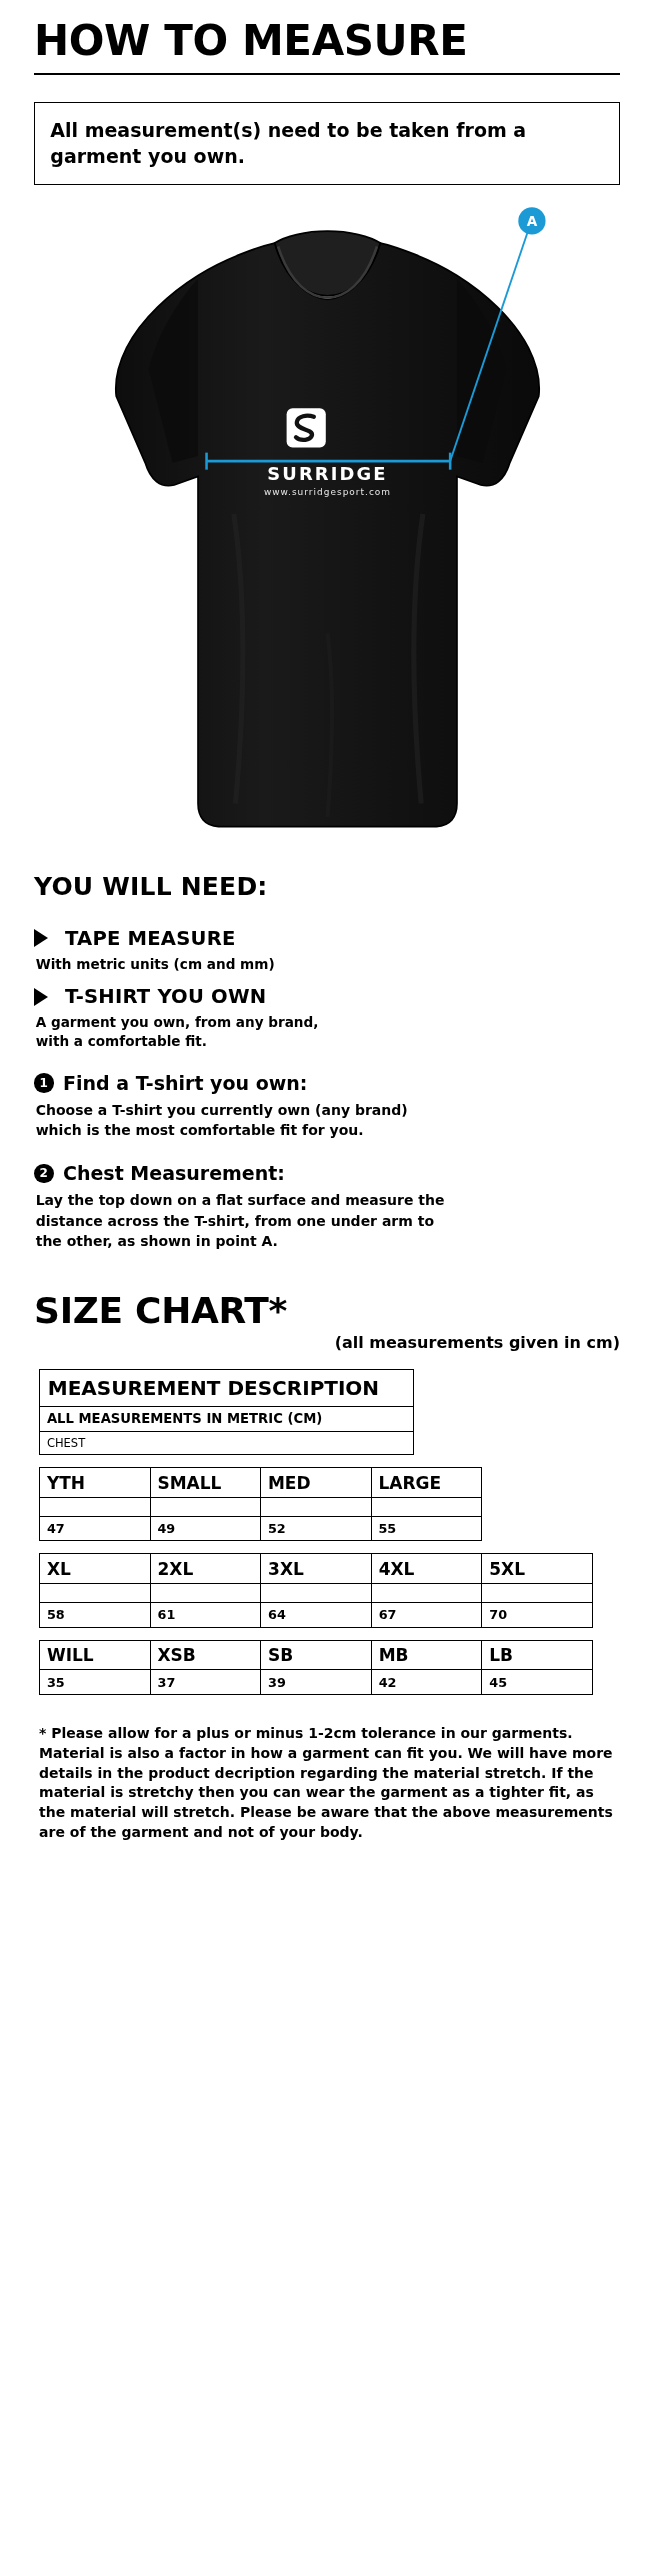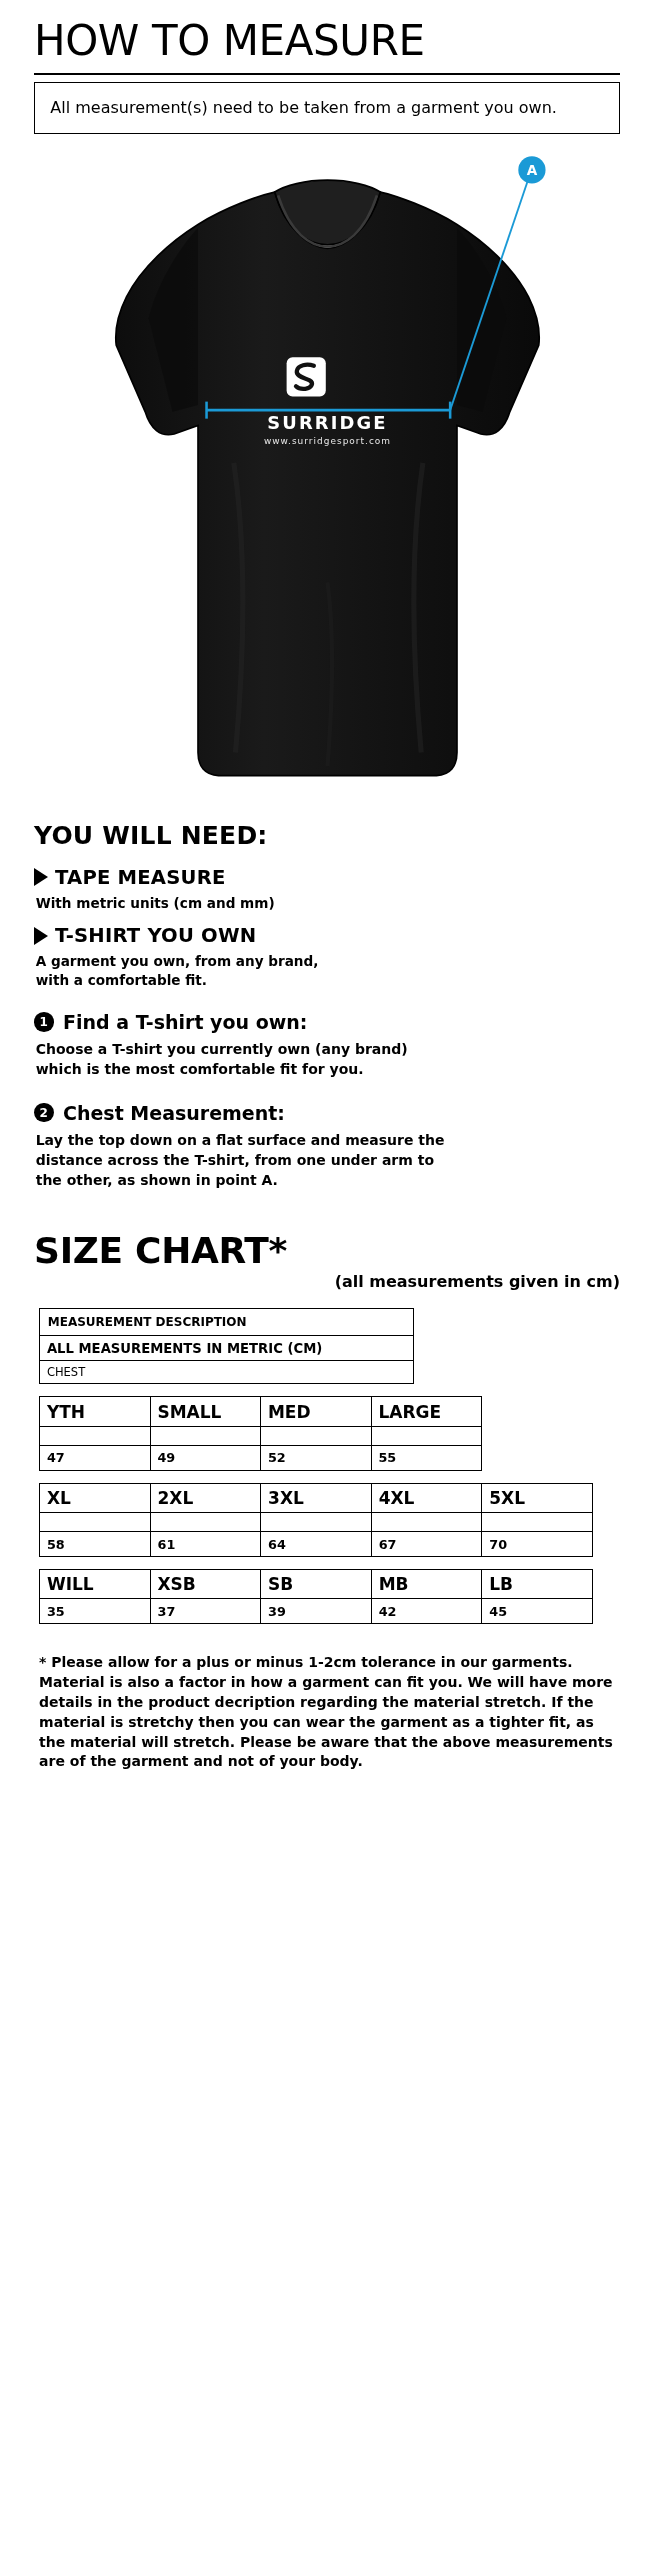--- a/index.html
+++ b/index.html
@@ -14,58 +14,58 @@
   .page {
     width: 654px;
     min-height: 2576px;
     position: relative;
     padding: 0 34px;
   }
 
   
   .main-title {
     font-size: 42px;
-    font-weight: 400;
+    font-weight: 700;
     letter-spacing: -0.4px;
     margin: 19px 0 10.2px 0;
     line-height: 1.05;
   }
   .rule {
     border: 0;
     border-top: 2.6px solid #000;
     margin: 0 0 0 0;
   }
   .notice-box {
     border: 1.7px solid #000;
     padding: 13.6px 15.3px;
-    margin-top: 7px;
-    font-size: 16px;
-    font-weight: 400;
+    margin-top: 27px;
+    font-size: 19px;
+    font-weight: 700;
     line-height: 1.4;
   }
 
   
   .shirt-wrap {
     position: relative;
     height: 665px;
     margin-top: 22px;
   }
   .shirt-svg { display:block; margin: 0 auto; }
 
   
   .section-title {
     font-size: 25px;
     font-weight: 800;
     letter-spacing: 0.2px;
-    margin: 0 0 16px 0;
+    margin: 0 0 26px 0;
   }
   .need-row {
     display: flex;
     align-items: center;
-    gap: 7px;
+    gap: 17px;
     margin-top: 12px;
   }
   .tri {
     width: 0; height: 0;
     border-left: 14.5px solid #000;
     border-top: 9.4px solid transparent;
     border-bottom: 9.4px solid transparent;
     flex: 0 0 auto;
   }
   .need-label {
@@ -129,21 +129,21 @@
     font-weight: 700;
   }
   table.grid td, table.grid th {
     border: 1.4px solid #000;
     padding: 4.3px 6.8px;
     text-align: left;
   }
 
   .desc-table { width: 375px; margin-left: 5.1px; }
   .desc-table td.head {
-    font-size: 12px;
+    font-size: 20px;
     font-weight: 800;
     padding: 6px 7.7px;
   }
   .desc-table td.sub {
     font-size: 13.2px;
     font-weight: 700;
   }
   .desc-table td.plain {
     font-size: 11.5px;
     font-weight: 400;

